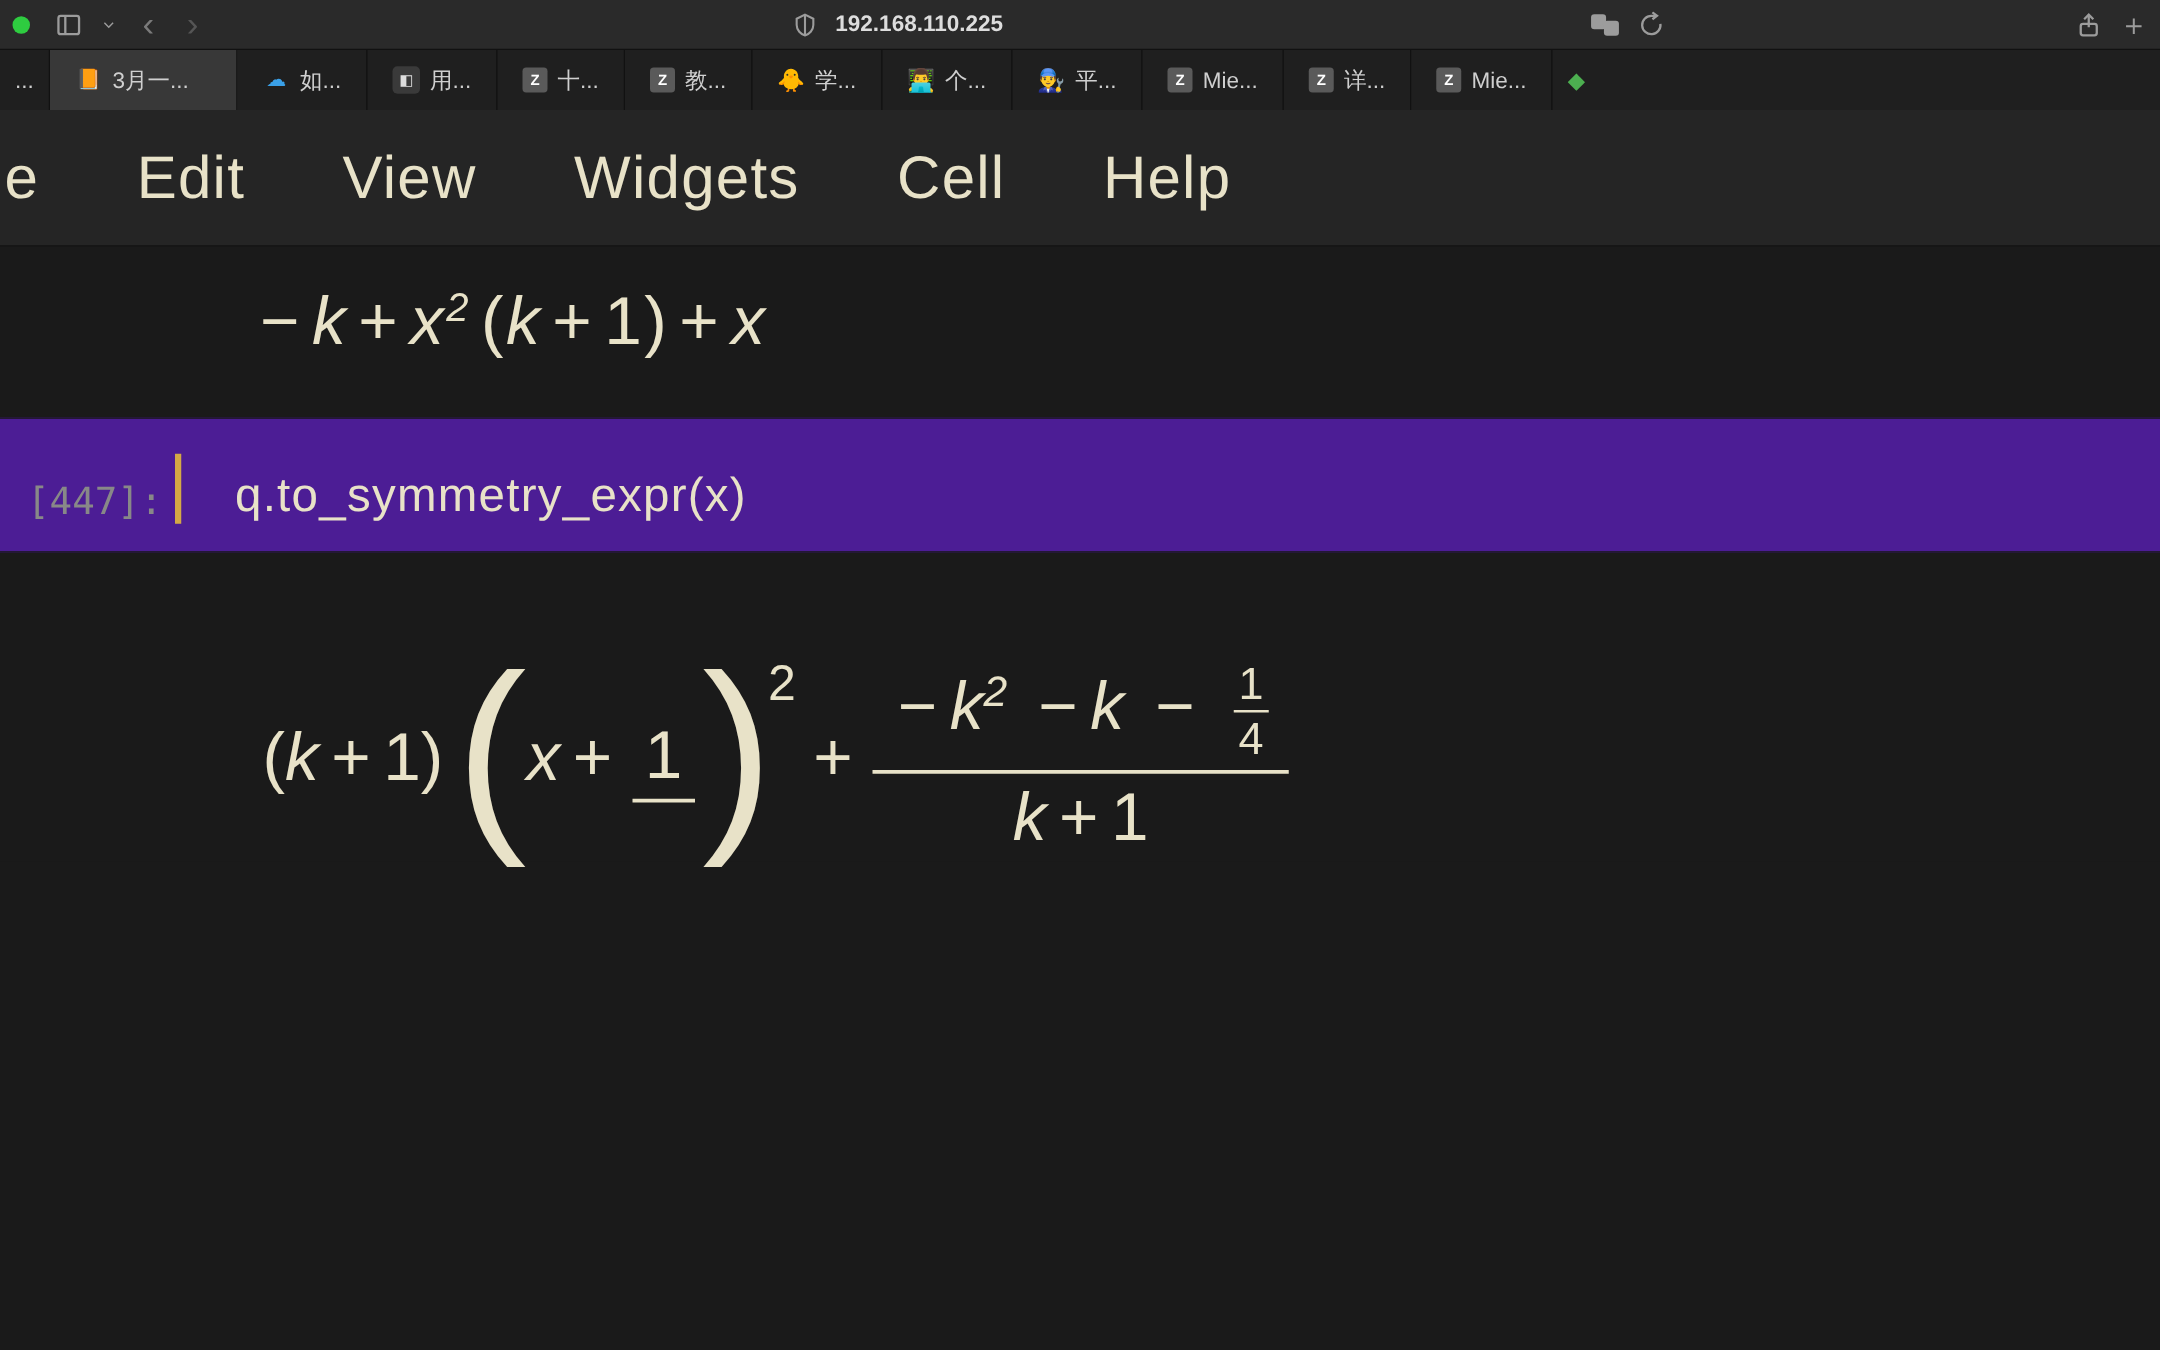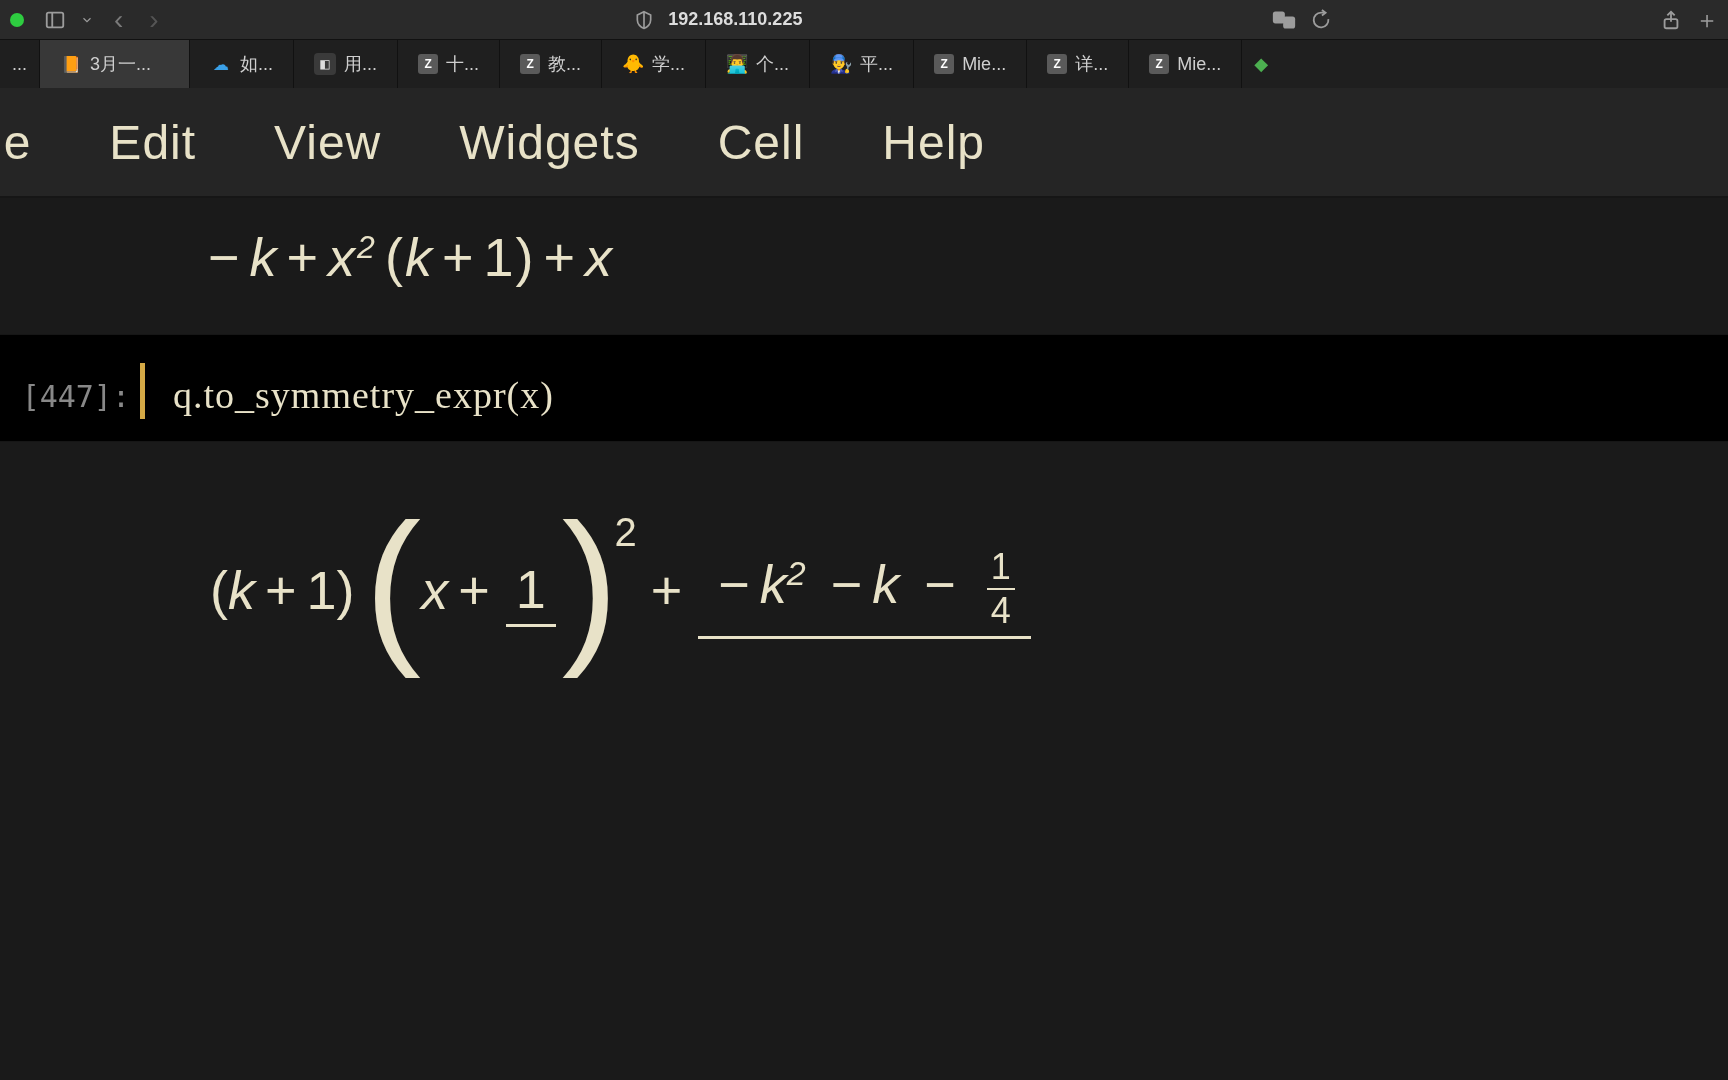--- a/index.html
+++ b/index.html
@@ -51,24 +51,24 @@
   
   .output-cell{padding:32px 0 50px 200px;}
   .math{color:var(--txt);font-family:"STIX Two Math","Cambria Math","Times New Roman",serif;font-style:italic;}
   
   
   .expr1{font-size:54px;line-height:1;display:flex;align-items:baseline;gap:2px;}
   .expr1 .op{font-style:normal;padding:0 8px;}
   .sup{font-size:32px;vertical-align:super;position:relative;top:-18px;}
   
   
-  .input-cell{display:flex;align-items:center;background:#000000;border-top:1px solid #161616;border-bottom:1px solid #161616;padding:22px 0;}
+  .input-cell{display:flex;align-items:flex-end;background:#4c1d95;border-top:1px solid #161616;border-bottom:1px solid #161616;padding:22px 0;}
   .prompt{width:140px;text-align:right;color:var(--prompt);font-family:Menlo,Consolas,monospace;font-size:30px;padding-right:10px;padding-top:16px;}
   .cursor{width:5px;height:56px;background:var(--cursor);margin-top:6px;}
-  .code{flex:1;color:var(--txt);font-family:Liberation Serif, serif;font-size:38px;padding-left:28px;padding-top:14px;letter-spacing:1px;}
+  .code{flex:1;color:var(--txt);font-family:Liberation Sans, sans-serif;font-size:38px;padding-left:43px;padding-top:14px;letter-spacing:1px;}
   
   
   .expr2-wrap{padding:80px 0 0 210px;}
   .expr2{display:flex;align-items:center;color:var(--txt);font-family:"STIX Two Math","Cambria Math","Times New Roman",serif;font-style:italic;font-size:54px;}
   .expr2 .op{font-style:normal;padding:0 10px;}
   .bigparen{font-size:170px;font-style:normal;line-height:0.8;font-weight:100;position:relative;top:-6px;}
   .paren{font-style:normal;}
   .frac{display:inline-flex;flex-direction:column;align-items:center;font-style:italic;padding:0 6px;}
   .frac .num,.frac .den{padding:4px 10px;white-space:nowrap;}
   .frac .bar{width:100%;height:3px;background:var(--txt);}
@@ -237,17 +237,20 @@
           <span class="op">−</span><span>k</span><span class="ksup">2</span>
           <span class="op">−</span><span>k</span>
           <span class="op">−</span>
           <span class="frac small" style="display:inline-flex;vertical-align:middle;">
             <span class="num" style="font-style:normal;padding:0 4px;">1</span>
             <span class="bar"></span>
             <span class="den" style="font-style:normal;padding:0 4px;">4</span>
           </span>
         </span>
         <span class="bar"></span>
+        <span class="den">
+          <span>k</span><span class="op">+</span><span style="font-style:normal;">1</span>
+        </span>
       </span>
     </div>
   </div>
 
 </div>
 
 </body></html>

